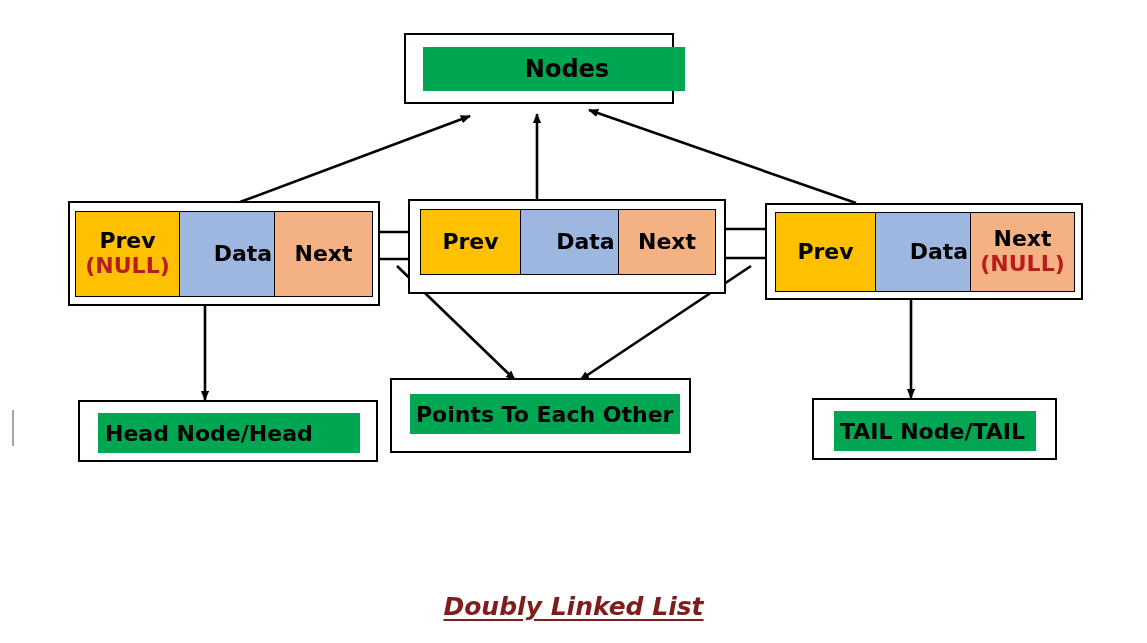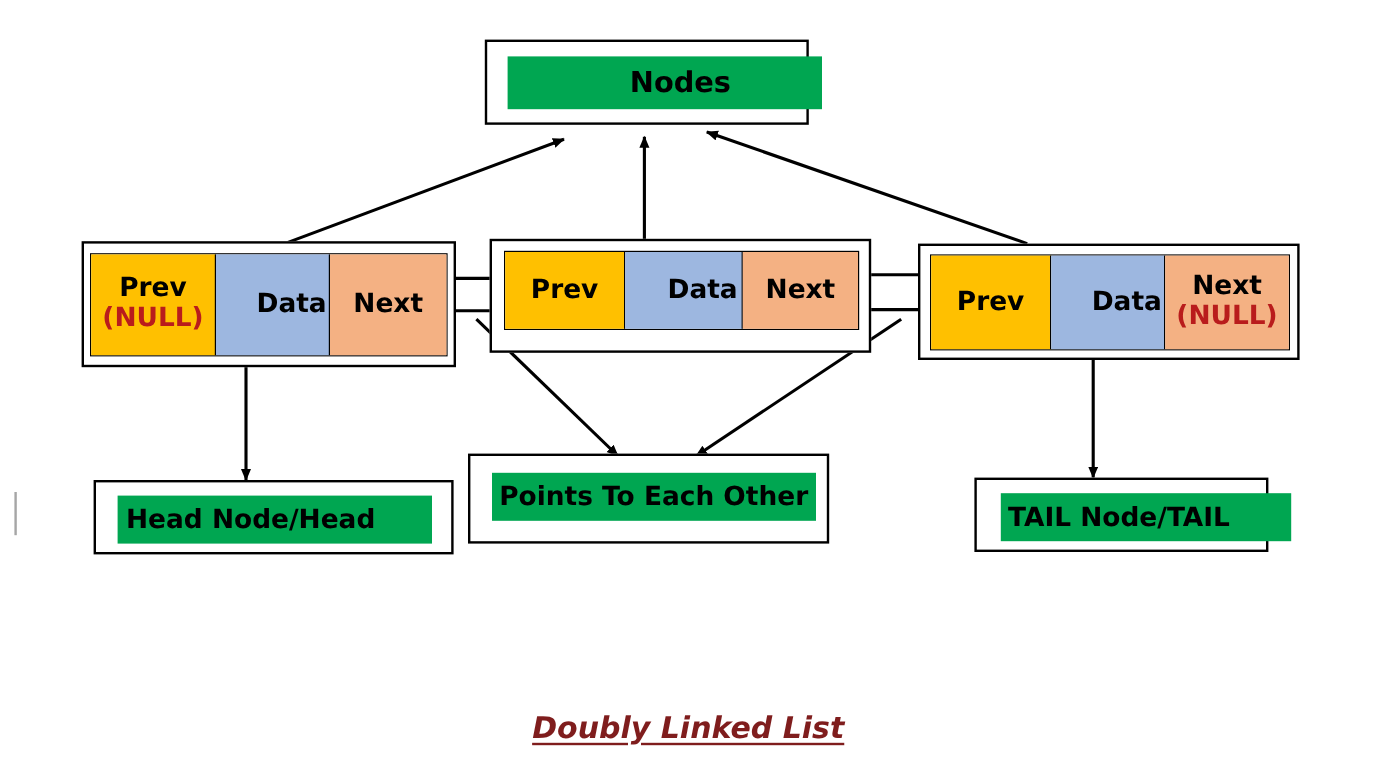--- a/index.html
+++ b/index.html
@@ -58,21 +58,21 @@
   #node3 .c-next{width:103px;}
 
   
   #head-box{left:68px;top:400px;width:300px;height:62px;margin-left:10px;}
   #head-hl{left:18px;top:11px;width:262px;height:40px;font-size:22px;
            justify-content:flex-start;padding-left:7px;box-sizing:border-box;}
   #points-box{left:390px;top:378px;width:301px;height:75px;}
   #points-hl{left:18px;top:14px;width:270px;height:40px;font-size:22px;
              justify-content:flex-start;padding-left:6px;box-sizing:border-box;}
   #tail-box{left:812px;top:398px;width:245px;height:62px;}
-  #tail-hl{left:20px;top:11px;width:242px;height:40px;font-size:22px;
+  #tail-hl{left:20px;top:11px;width:202px;height:40px;font-size:22px;
            justify-content:flex-start;padding-left:6px;box-sizing:border-box;}
 
   
   #caption{position:absolute;left:0;top:592px;width:1147px;text-align:center;
            font-size:25px;font-weight:bold;font-style:italic;color:#7f1d1d;
            text-decoration:underline;text-underline-offset:4px;}
 
   
   #edge-tick{position:absolute;left:12px;top:410px;width:2px;height:36px;
              background:#A6A6A6;}

